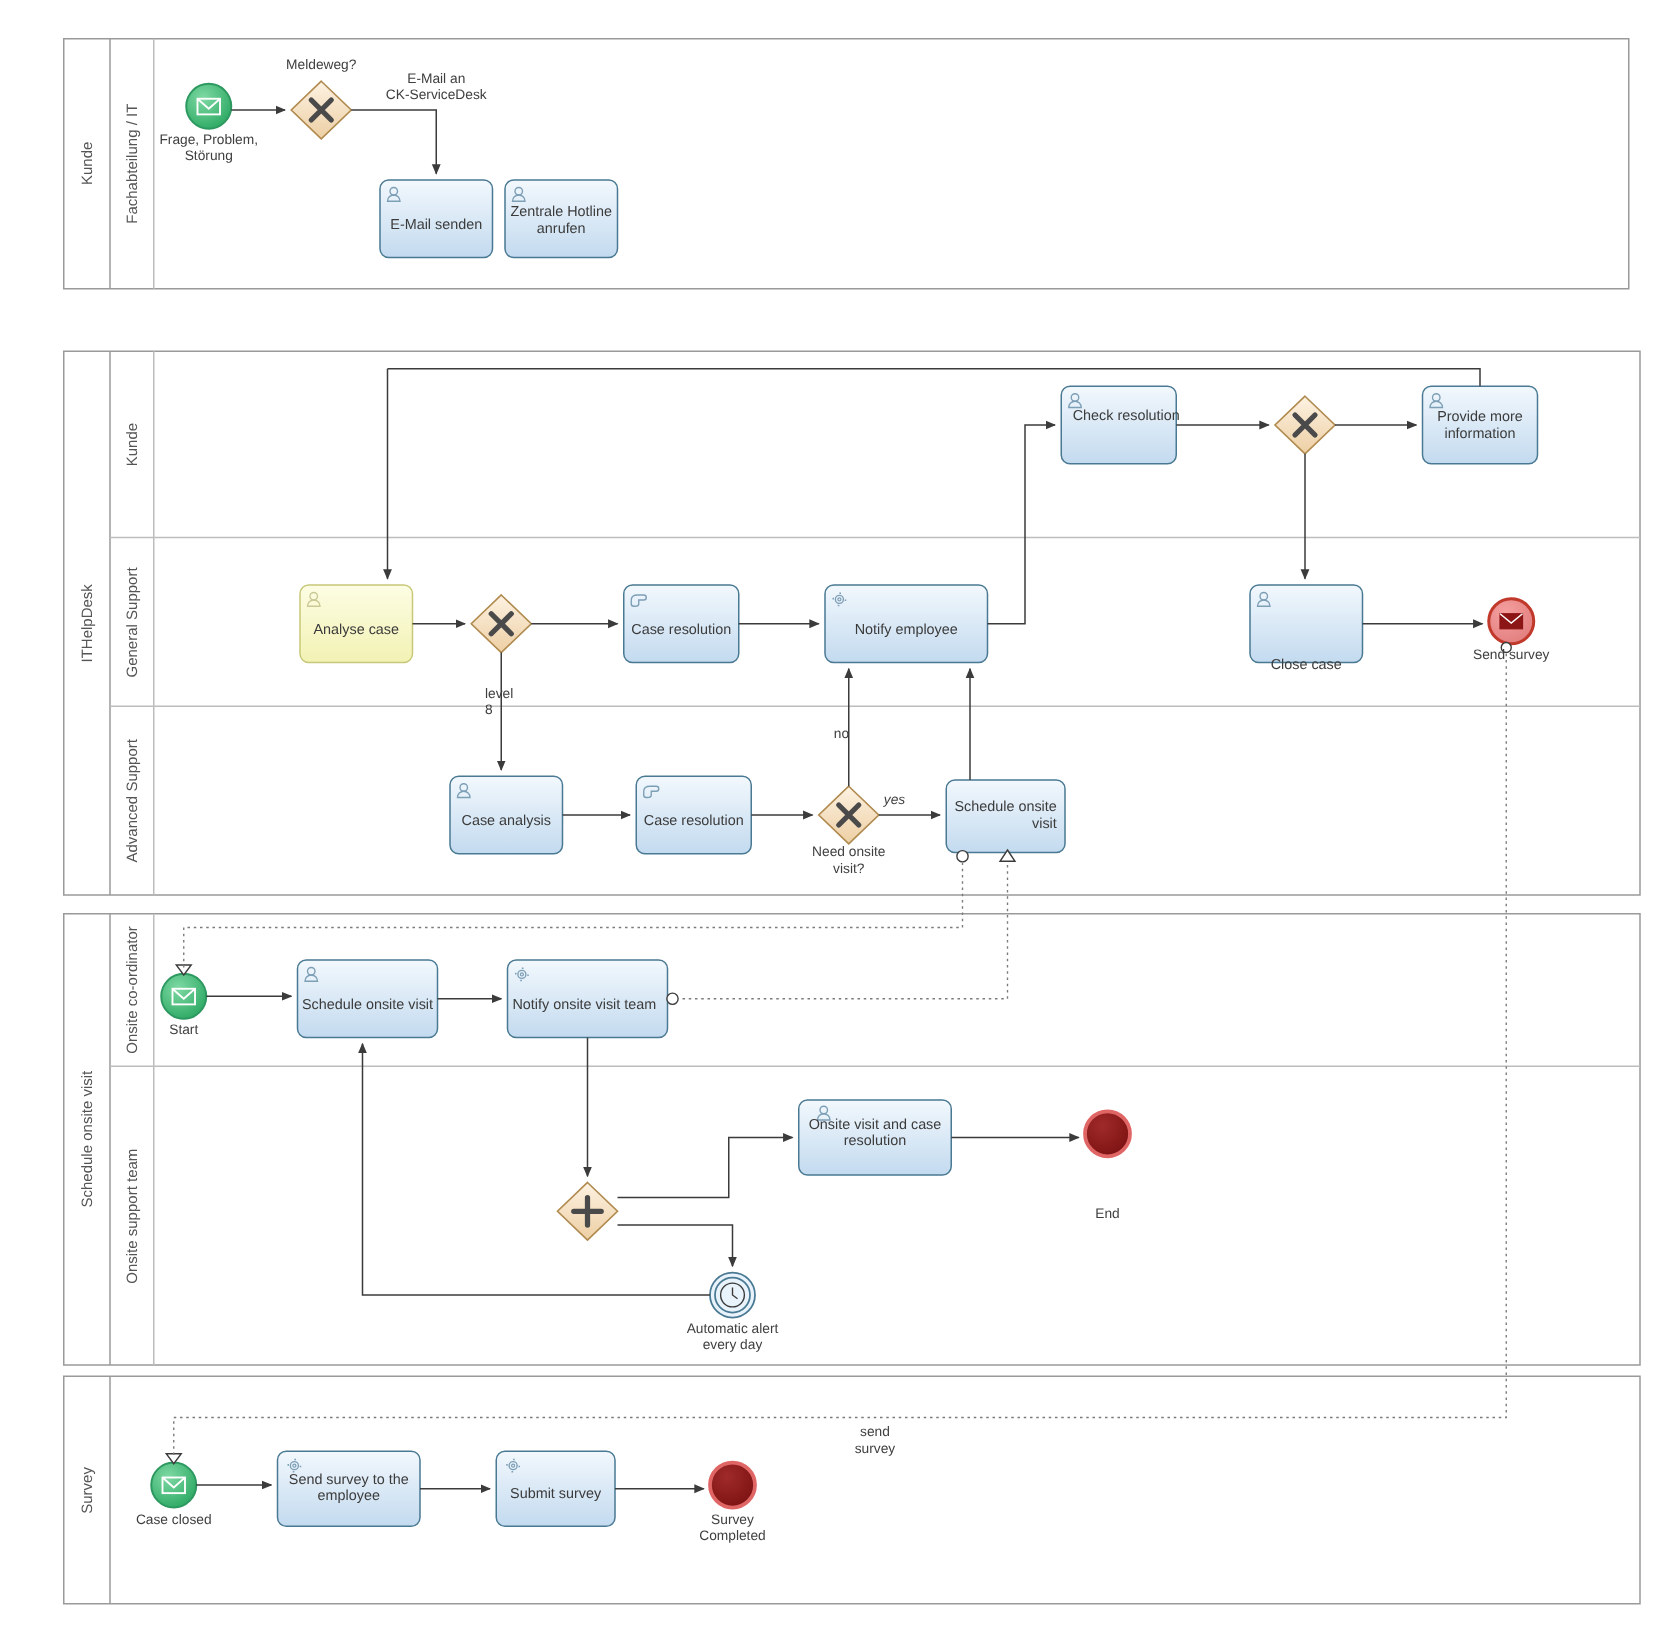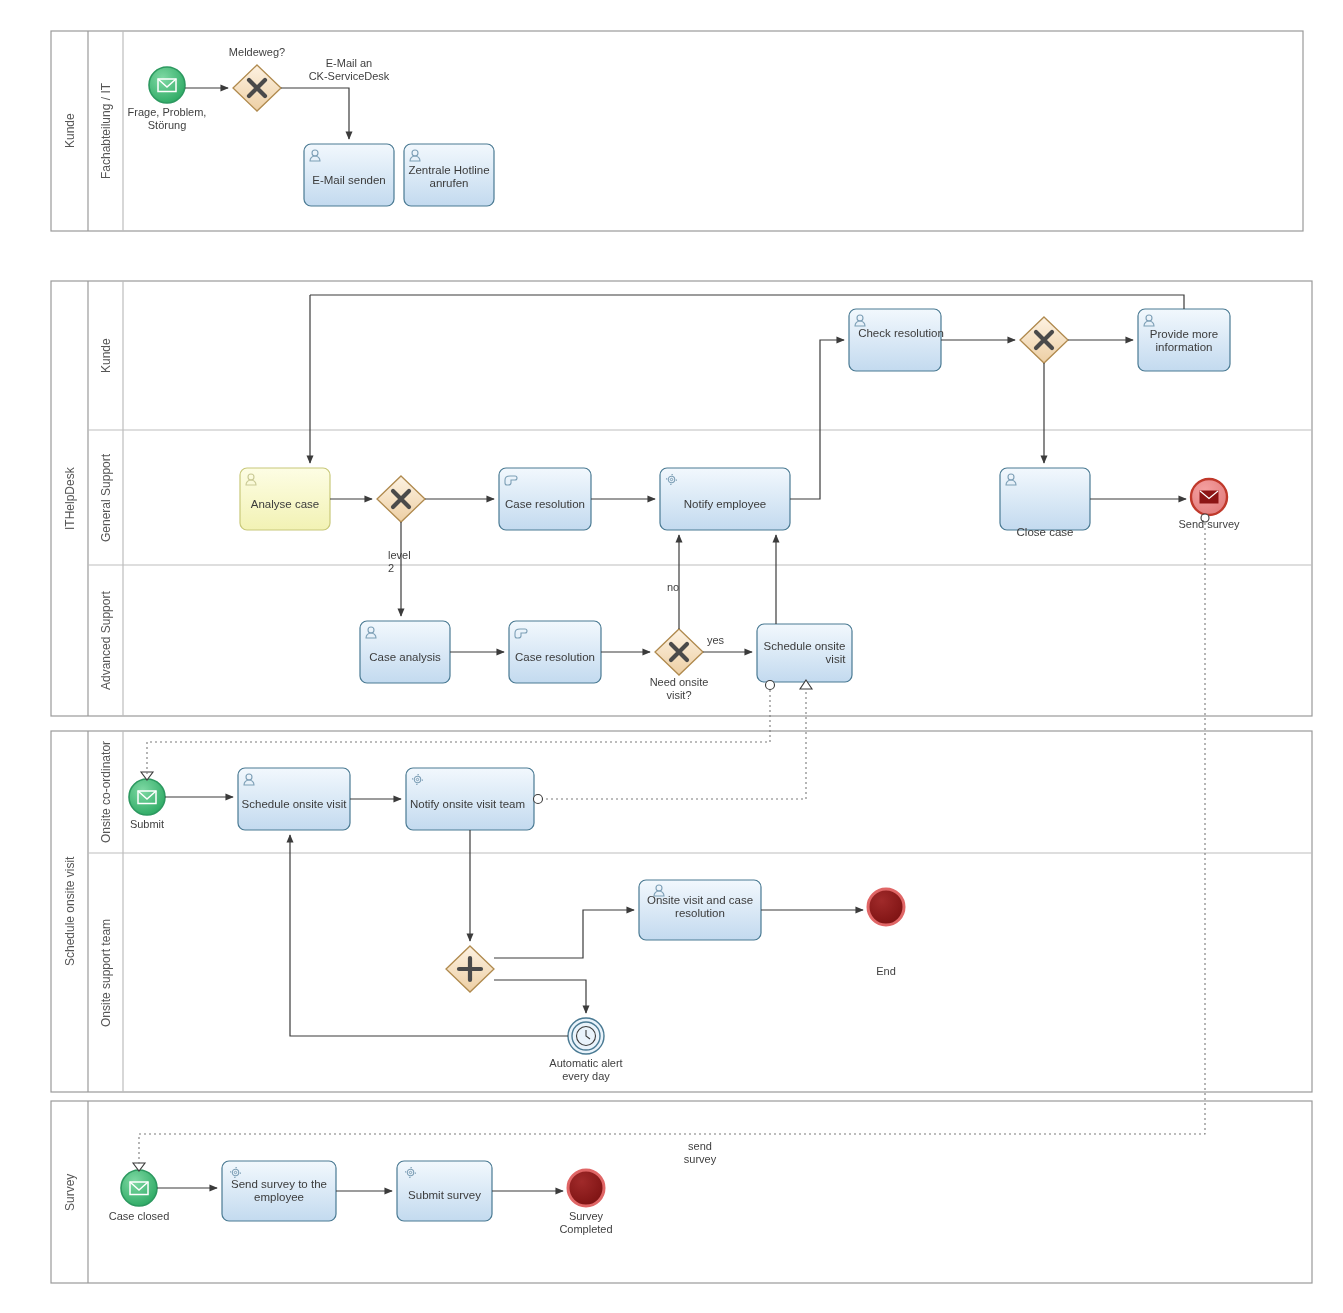--- a/index.html
+++ b/index.html
@@ -357,25 +357,25 @@
 <div class="tasktext" style="left:660px;top:478px;width:130px;height:52px;">Notify employee</div>
 <div class="tasktext" style="left:1000px;top:506px;width:90px;height:52px;">Close case</div>
 <div class="lbl" style="left:1154px;top:518px;width:110px;">Send survey</div>
 <div class="tasktext" style="left:360px;top:631px;width:90px;height:52px;">Case analysis</div>
 <div class="tasktext" style="left:509px;top:631px;width:92px;height:52px;">Case resolution</div>
 <div class="tasktext" style="left:757px;top:624px;width:95px;height:58px;text-align:right;">Schedule onsite
 visit</div>
 <div class="lbl" style="left:629px;top:676px;width:100px;">Need onsite
 visit?</div>
 <div class="lbl" style="left:388px;top:549px;width:52px;text-align:left;">level
-2</div>
+8</div>
 <div class="lbl" style="left:667px;top:581px;width:40px;text-align:left;">no</div>
-<div class="lbl" style="left:707px;top:634px;width:40px;text-align:left;">yes</div>
-
-<div class="lbl" style="left:97px;top:818px;width:100px;">Submit</div>
+<div class="lbl" style="left:707px;top:634px;width:40px;text-align:left;font-style:italic;">yes</div>
+
+<div class="lbl" style="left:97px;top:818px;width:100px;">Start</div>
 <div class="tasktext" style="left:238px;top:778px;width:112px;height:52px;">Schedule onsite visit</div>
 <div class="tasktext" style="left:406px;top:778px;width:123px;height:52px;">Notify onsite visit team</div>
 <div class="tasktext" style="left:639px;top:884px;width:122px;height:46px;">Onsite visit and case
 resolution</div>
 <div class="lbl" style="left:836px;top:929px;width:100px;margin-top:36px;">End</div>
 <div class="lbl" style="left:526px;top:1057px;width:120px;">Automatic alert
 every day</div>
 
 <div class="lbl" style="left:89px;top:1210px;width:100px;">Case closed</div>
 <div class="tasktext" style="left:222px;top:1167px;width:114px;height:48px;">Send survey to the

